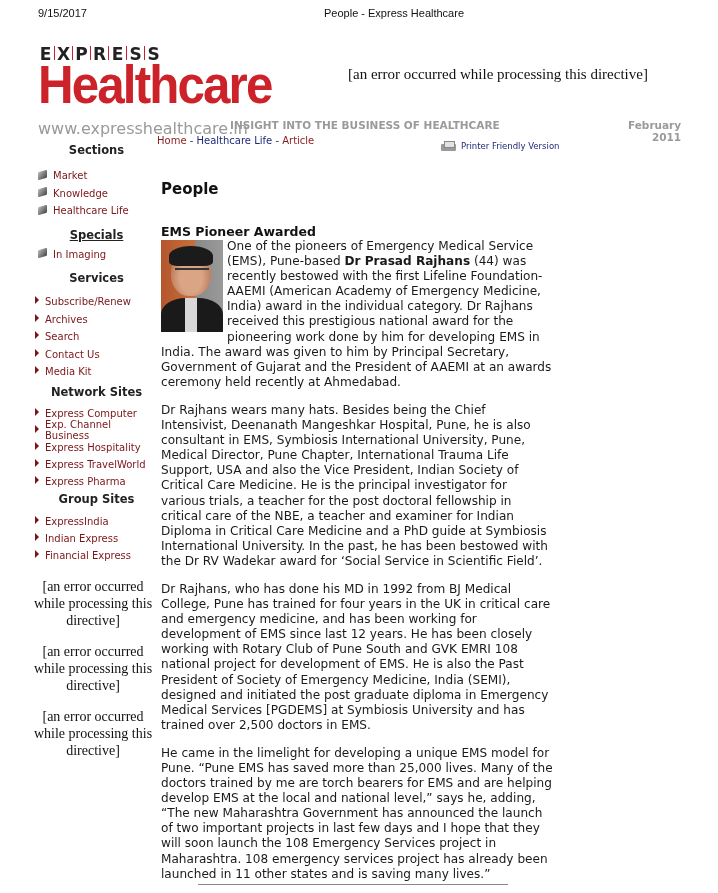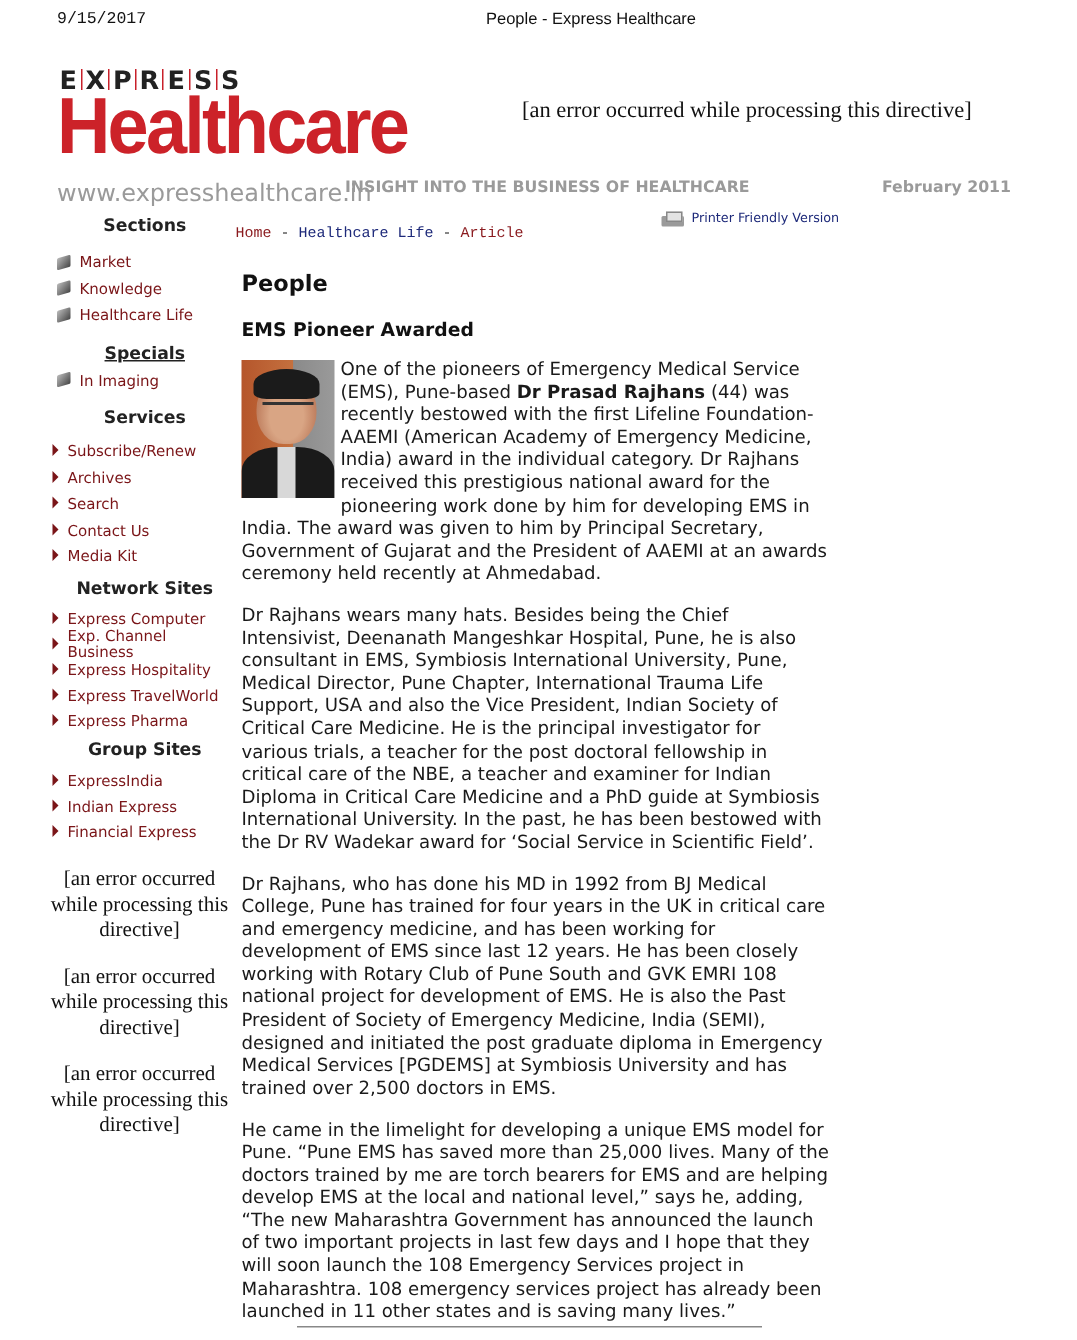--- a/index.html
+++ b/index.html
@@ -1,48 +1,48 @@
 <!DOCTYPE html>
 <html><head>
 <meta charset="utf-8">
 <style>
   html, body { margin:0; padding:0; background:#ffffff; }
   body { width:718px; height:893px; position:relative; overflow:hidden; font-family:"DejaVu Sans", sans-serif; color:#111; }
   .abs { position:absolute; }
   .printhdr { font-family:"Liberation Sans", sans-serif; font-size:11px; color:#111; top:7px; }
-  #print-date { left:38px;font-family:Liberation Mono, monospace; }
+  #print-date { left:38px; }
   #print-title { left:324px; }
   .logo-express { left:39px; top:44px; font-family:"DejaVu Sans", sans-serif; font-weight:bold; font-size:17px; letter-spacing:0px; color:#222; display:flex; }
   .logo-express span.ch { display:inline-block; width:13px; text-align:center; }
   .logo-express span.sep { display:inline-block; width:1px; height:14px; background:#c8202a; margin:2px 2px 0 2px; }
   .logo-health { left:38px; top:56px; font-family:"Liberation Sans", sans-serif; font-weight:bold; font-size:53px; color:#cc2229; letter-spacing:-2px; line-height:58px; transform:scaleX(0.93); transform-origin:left top; }
   .err-top { left:348px; top:66px; font-family:"Liberation Serif", serif; font-size:15px; color:#111; }
   .tagline-row { top:119px; left:38px; width:640px; font-family:"DejaVu Sans", sans-serif; font-weight:bold; font-size:10.5px; color:#9a9a9a; }
   #site-url { left:0; top:0; position:absolute; font-weight:normal; font-size:16px; }
   #tagline { left:192px; top:0; position:absolute; }
-  #issue-date { left:550px; top:0; position:absolute; }
+  #issue-date { left:590px; top:0; position:absolute;text-align:right; }
   .sidebar { left:30px; top:142px; width:125px; }
   .side-head { font-family:"DejaVu Sans", sans-serif; font-weight:bold; font-size:11.5px; color:#222; text-align:center; margin-left:8px; }
   .side-item { display:flex; align-items:center; font-size:10px; color:#7a1518; height:17.5px; }
   .side-item .cube { width:11px; height:10px; margin-right:4px; margin-left:8px; position:relative; }
   .cube::before { content:""; position:absolute; left:0; top:0; width:9px; height:8px; background:linear-gradient(135deg,#bbb,#444); transform:skewY(-15deg); border-radius:1px; }
   .side-item .arrow { width:0; height:0; border-left:4px solid #7a1518; border-top:4px solid transparent; border-bottom:4px solid transparent; margin-right:6px; margin-left:5px; margin-top:-3px; }
   .side-item.small { font-size:10px; height:17px; }
   .side-err { font-family:"Liberation Serif", serif; font-size:14px; color:#111; text-align:center; line-height:17px; width:120px; margin-left:3px; }
-  .crumb { left:157px; top:151px; font-size:10px;font-family:Liberation Mono, monospace; }
+  .crumb { left:157px; top:135px; font-size:10px; }
   .crumb .c-home { color:#8a1a1e; }
   .crumb .c-sep { color:#333; }
   .crumb .c-life { color:#1e2a7a; }
   .crumb .c-art { color:#8a1a1e; }
   .printer { left:441px; top:141px; display:flex; align-items:flex-end; font-size:8.5px; color:#1e2a7a; }
   .printer-icon { width:15px; height:10px; margin-right:5px; position:relative; }
   .printer-icon::before { content:""; position:absolute; left:0; top:3px; width:15px; height:7px; background:#9a9a9a; border-radius:1px; }
   .printer-icon::after { content:""; position:absolute; left:3px; top:0; width:9px; height:5px; background:#e3e3e3; border:1px solid #888; }
   .h-people { left:161px; top:180px; font-size:15px; font-weight:bold; color:#111;text-align:center; }
-  .h-title { left:161px; top:212px; font-size:12.5px; font-weight:bold; color:#111; }
+  .h-title { left:161px; top:224px; font-size:12.5px; font-weight:bold; color:#111; }
   .article { left:161px; top:239px; width:392px; font-size:12.1px; line-height:15.1px; color:#1a1a1a; }
   .article p { margin:0 0 13px 0; }
   .photo { float:left; width:62px; height:92px; margin:1px 4px 0 0; background:linear-gradient(90deg,#b5562c 0%,#c4703e 55%,#8a8a8a 56%,#9a9a9a 100%); position:relative; overflow:hidden; }
   .photo .head { position:absolute; left:10px; top:10px; width:40px; height:46px; background:radial-gradient(ellipse at 50% 60%, #d9a584 40%, #c08060 70%); border-radius:50% 50% 45% 45%; }
   .photo .hair { position:absolute; left:8px; top:6px; width:44px; height:20px; background:#1b1b1b; border-radius:50% 50% 20% 20%; }
   .photo .glasses { position:absolute; left:14px; top:28px; width:34px; height:5px; border-top:2px solid #333; }
   .photo .suit { position:absolute; left:0; top:58px; width:62px; height:40px; background:#1a1a1a; border-radius:40% 40% 0 0; }
   .photo .shirt { position:absolute; left:24px; top:58px; width:12px; height:34px; background:#d8d8d8; }
   .rule { left:198px; top:884px; width:310px; height:1px; background:#888; }
 </style>

